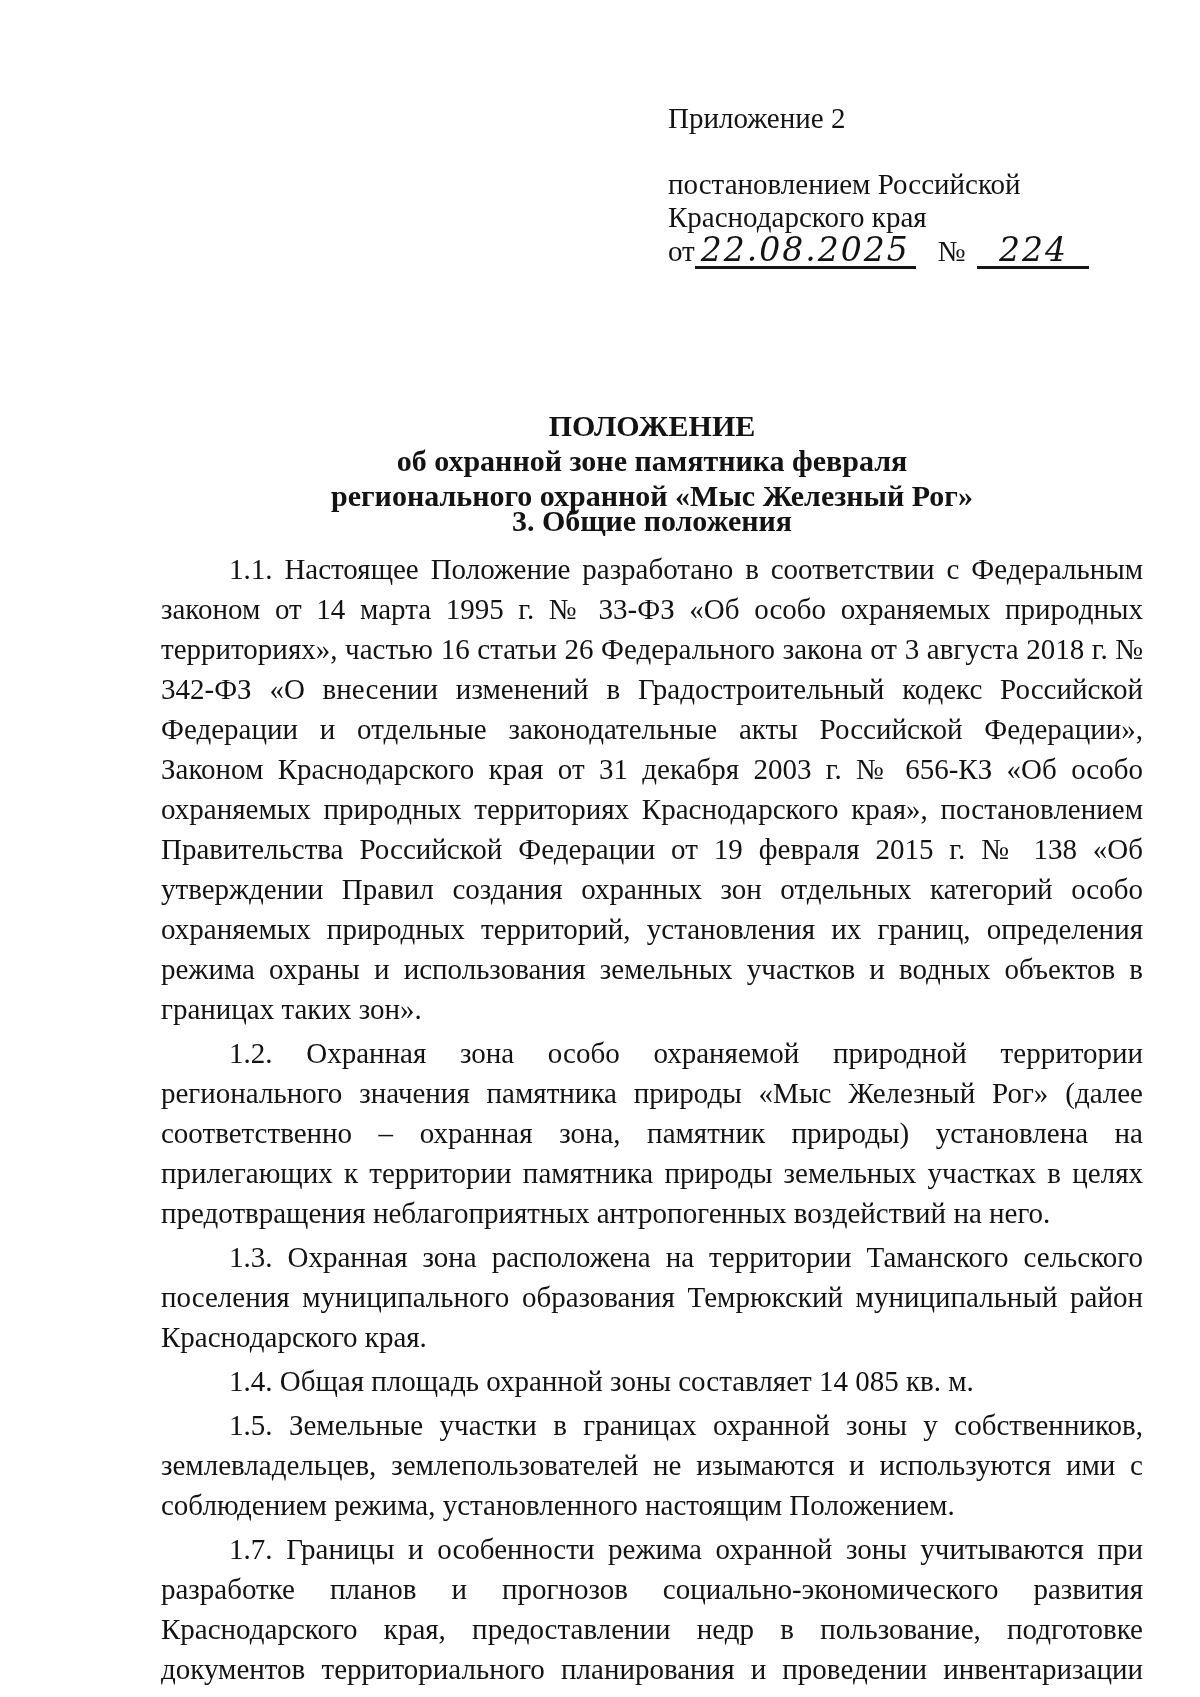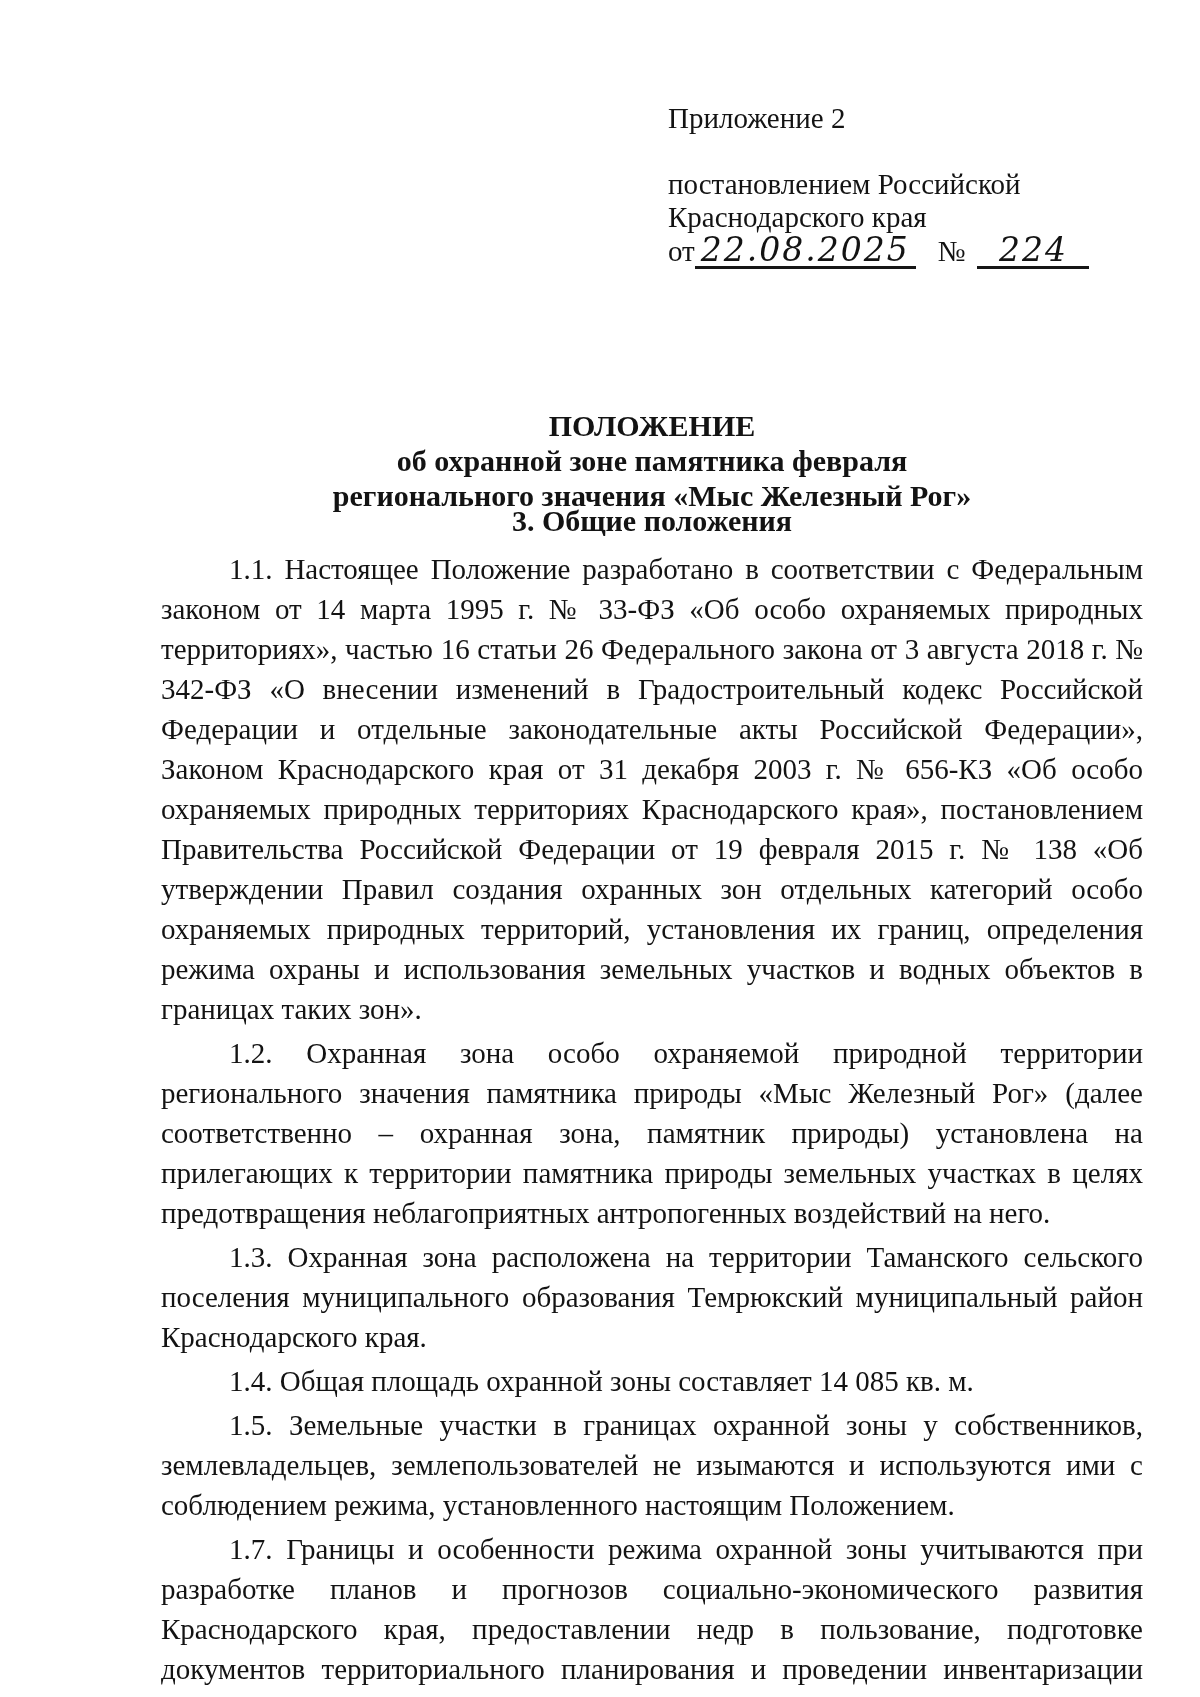--- a/index.html
+++ b/index.html
@@ -101,21 +101,21 @@
     <div>постановлением Российской</div>
     <div>Краснодарского края</div>
     <div class="dateline">
       <span>от</span><span class="hand hw-underline hw-date">22.08.2025</span><span class="numsign">№</span><span class="hand hw-underline hw-num">224</span>
     </div>
   </div>
 
   <div class="titleblock">
     <div>ПОЛОЖЕНИЕ</div>
     <div>об охранной зоне памятника февраля</div>
-    <div>регионального значения «Мыс Железный Рог»</div>
+    <div>регионального охранной «Мыс Железный Рог»</div>
   </div>
 
   <div class="section-heading">3. Общие положения</div>
 
   <div class="bodytext">
     <p>1.1. Настоящее Положение разработано в соответствии с Федеральным законом от 14 марта 1995 г. № 33-ФЗ «Об особо охраняемых природных территориях», частью 16 статьи 26 Федерального закона от 3 августа 2018 г. № 342-ФЗ «О внесении изменений в Градостроительный кодекс Российской Федерации и отдельные законодательные акты Российской Федерации», Законом Краснодарского края от 31 декабря 2003 г. № 656-КЗ «Об особо охраняемых природных территориях Краснодарского края», постановлением Правительства Российской Федерации от 19 февраля 2015 г. № 138 «Об утверждении Правил создания охранных зон отдельных категорий особо охраняемых природных территорий, установления их границ, определения режима охраны и использования земельных участков и водных объектов в границах таких зон».</p>
     <p>1.2. Охранная зона особо охраняемой природной территории регионального значения памятника природы «Мыс Железный Рог» (далее соответственно – охранная зона, памятник природы) установлена на прилегающих к территории памятника природы земельных участках в целях предотвращения неблагоприятных антропогенных воздействий на него.</p>
     <p>1.3. Охранная зона расположена на территории Таманского сельского поселения муниципального образования Темрюкский муниципальный район Краснодарского края.</p>
     <p>1.4. Общая площадь охранной зоны составляет 14 085 кв. м.</p>
     <p>1.5. Земельные участки в границах охранной зоны у собственников, землевладельцев, землепользователей не изымаются и используются ими с соблюдением режима, установленного настоящим Положением.</p>

